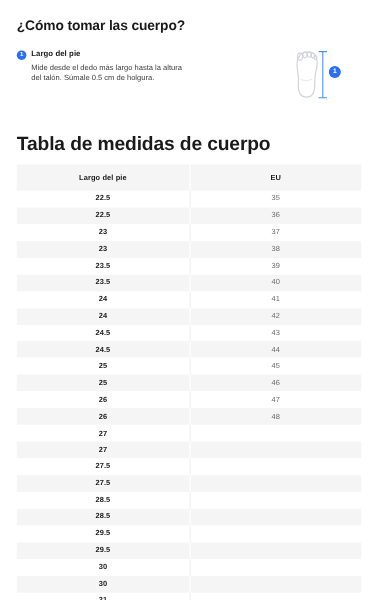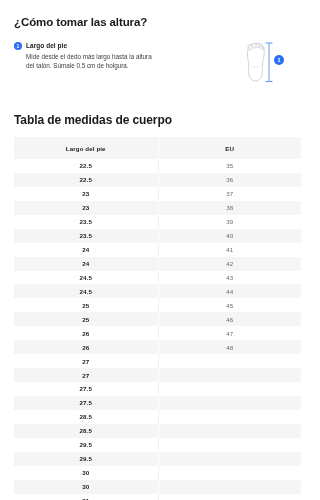--- a/index.html
+++ b/index.html
@@ -84,21 +84,21 @@
     width: 70px;
     height: 56px;
     position: relative;
     margin-right: 4px;
     margin-top: -4px;
   }
   .diagram svg { display: block; }
 
   
   .table-title {
-    font-size: 12px;
+    font-size: 16px;
     font-weight: bold;
     letter-spacing: -0.1px;
     color: #1a1a1a;
     margin-top: 22px;
     line-height: 13px;
   }
 
   
   .table-wrap { margin-top: 10px; }
 
@@ -147,21 +147,21 @@
   table.size-table tbody tr:nth-child(even) td { background: #f5f5f5; }
 
   table.size-table tbody tr:nth-child(even) td { border-right-color: #ffffff; }
   table.size-table tbody tr:nth-child(odd) td { border-right-color: #f0f0f0; }
 </style>
 </head>
 <body>
 
 <div class="page">
 
-  <h1 class="section-title">¿Cómo tomar las altura?</h1>
+  <h1 class="section-title">¿Cómo tomar las cuerpo?</h1>
 
   <div class="howto">
 
     <div class="howto-text-wrap">
       <span class="badge">1</span>
       <div class="howto-copy">
         <div class="howto-label">Largo del pie</div>
         <div class="howto-desc">Mide desde el dedo más largo hasta la altura del talón. Súmale 0.5 cm de holgura.</div>
       </div>
     </div>

